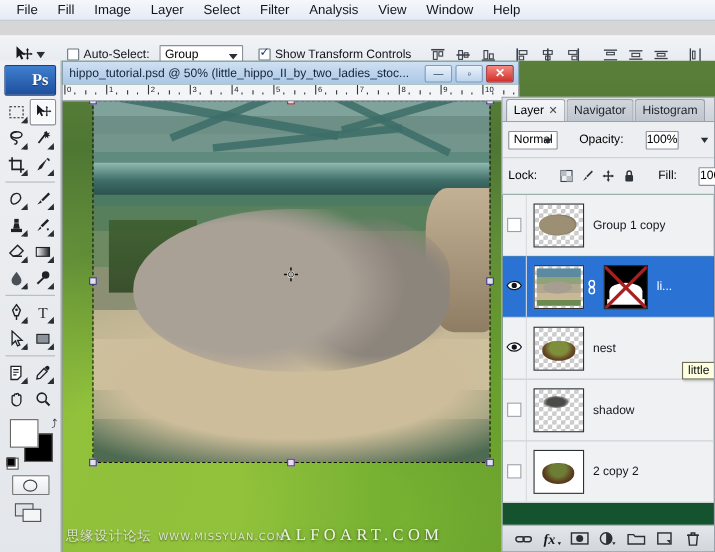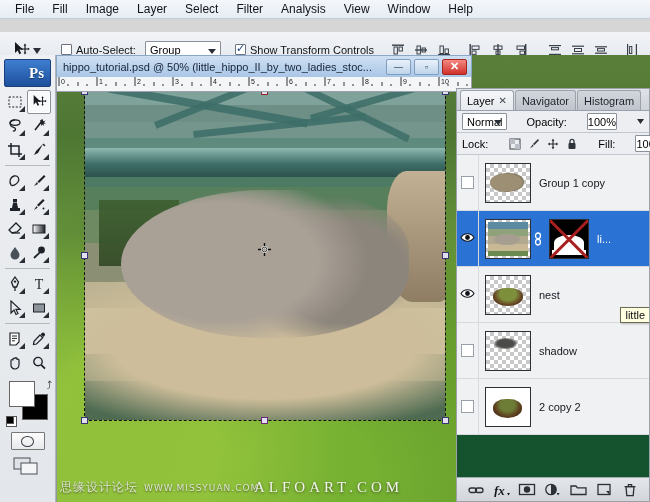--- a/index.html
+++ b/index.html
@@ -277,21 +277,21 @@
     font-size: 11px; color: #1d232b;
     background: linear-gradient(#d2d6dc, #bfc5cd);
     border: 1px solid #9aa1ab; border-bottom: none;
     border-radius: 3px 3px 0 0; margin-right: 1px;
   }
   .ptab.active {
     background: linear-gradient(#f4f6f8, #e7eaee); color: #000;
   }
   .ptab .x { font-size: 10px; color: #424852; }
   .panel-row {
-    display: flex; align-items: center; height: 22px; padding: 0 5px;
+    display: flex; align-items: center; height: 22px; padding: 16px 5px;
     border-bottom: 1px solid #c3c8cf; gap: 20px;
     background: #eceef1;
   }
   .mode-select {
     width: 95px; height: 17px; background: #fff; border: 1px solid #8b919a;
     font-size: 11px; display: flex; align-items: center; padding-left: 4px;
     position: relative; border-radius: 1px;
   }
   .mode-select .cv {
     position: absolute; right: 4px; top: 6px; width: 0; height: 0;

